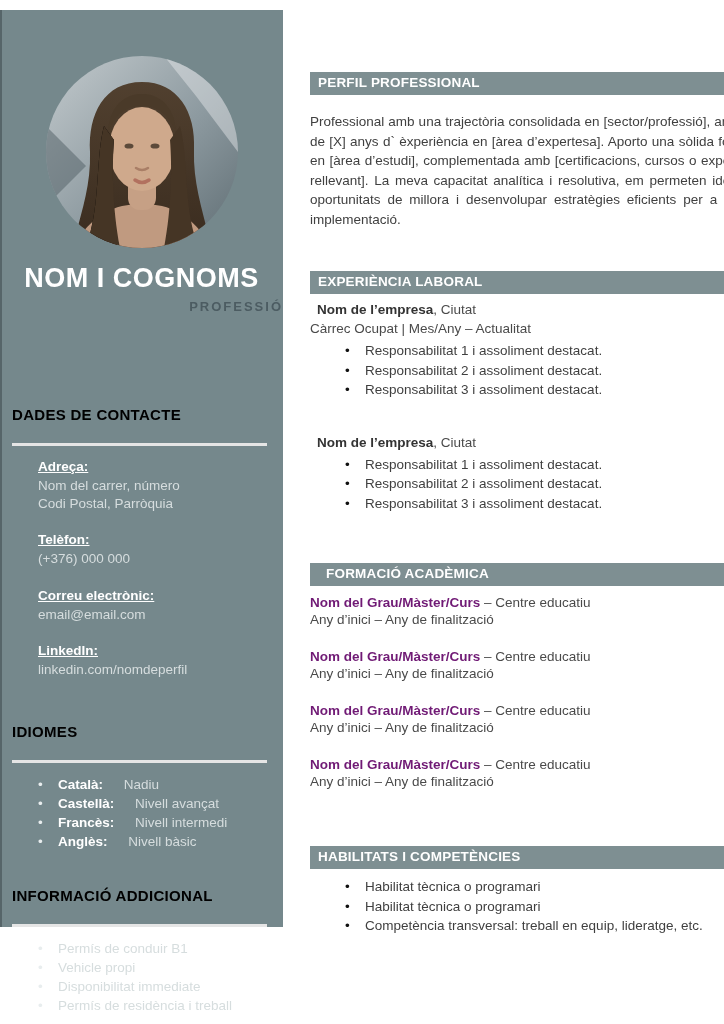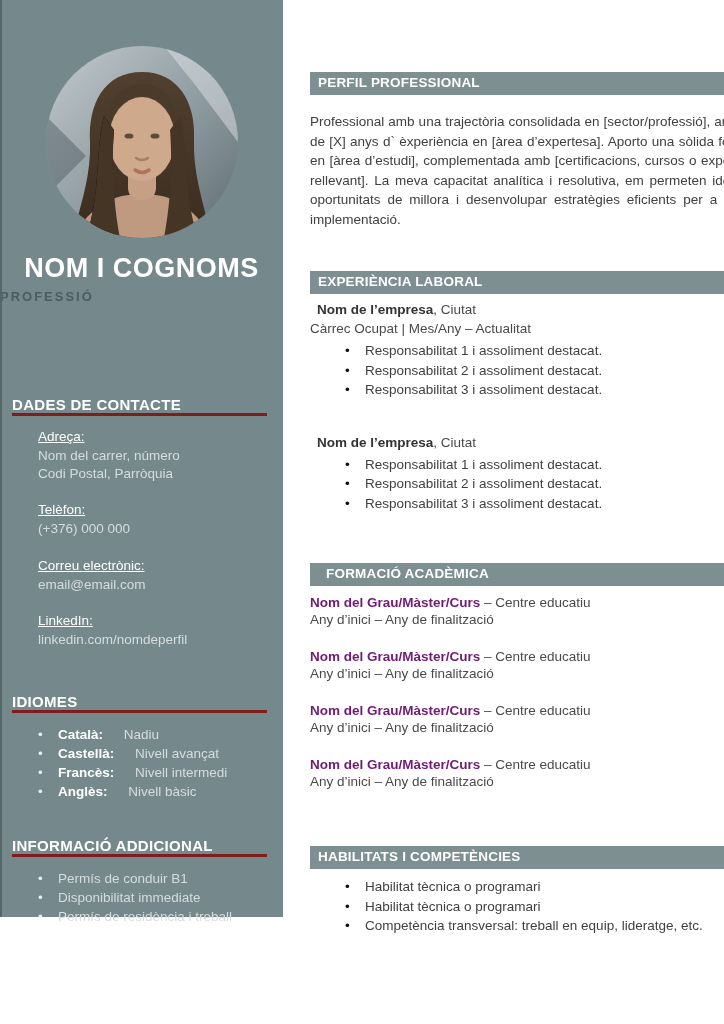--- a/index.html
+++ b/index.html
@@ -3,51 +3,51 @@
 <meta charset="utf-8">
 <style>
   html,body{margin:0;padding:0;background:#e9e9e9;}
   .page{
     position:relative;width:724px;height:1024px;background:#ffffff;
     font-family:"Liberation Sans","DejaVu Sans",sans-serif;
     overflow:hidden;margin:0 auto;
   }
   
   .sidebar{
-    position:absolute;left:0;top:0;width:283px;height:917px;
+    position:absolute;left:0;top:10px;width:283px;height:917px;
     background:#75888C;box-sizing:border-box;
   }
   .sidebar::before{
     content:"";position:absolute;left:0;top:0;width:2px;height:100%;
     background:#566569;
   }
   .photo{
     width:192px;height:192px;border-radius:50%;overflow:hidden;
     margin:46px auto 0;position:relative;display:block;
   }
   .name{
     margin-top:15px;text-align:center;color:#ffffff;font-weight:bold;
     font-size:27px;line-height:30px;letter-spacing:0.5px;
   }
   .profession{
-    margin-top:6px;text-align:left;color:#4C5C62;font-weight:bold;
+    margin-top:6px;text-align:right;color:#4C5C62;font-weight:bold;
     font-size:13px;line-height:15px;letter-spacing:2px;
   }
   .side-section{padding:0 16px 0 12px;}
   .side-title{
-    color:#ffffff;font-weight:bold;font-size:15px;line-height:17px;
-    letter-spacing:0.3px;border-bottom:3px solid #7f1d1d;padding-bottom:0;
+    color:#000000;font-weight:bold;font-size:15px;line-height:17px;
+    letter-spacing:0.3px;border-bottom:3px solid #e5e5e5;padding-bottom:20px;
   }
   .side-title.contact{margin-top:92px;}
   .side-title.languages{margin-top:44px;}
   .side-title.additional{margin-top:36px;}
   .contact-groups{margin-top:12px;padding-left:26px;}
   .contact-group{margin-bottom:19px;}
   .contact-label{
-    color:#ffffff;font-weight:normal;font-size:13.5px;line-height:17px;
+    color:#ffffff;font-weight:bold;font-size:13.5px;line-height:17px;
     text-decoration:underline;display:block;margin-bottom:2px;
   }
   .contact-line{
     color:#D6DDDE;font-size:13.5px;line-height:17.5px;display:block;
   }
   ul.side-list{list-style:none;margin:12px 0 0;padding:0 0 0 26px;}
   ul.side-list li{
     position:relative;padding-left:20px;font-size:13.5px;line-height:19px;
     color:#D6DDDE;
   }
@@ -174,20 +174,21 @@
         <li><span class="lang-name">Castellà:</span> <span class="lang-level">Nivell avançat</span></li>
         <li><span class="lang-name">Francès:</span> <span class="lang-level">Nivell intermedi</span></li>
         <li><span class="lang-name">Anglès:</span> <span class="lang-level">Nivell bàsic</span></li>
       </ul>
     </div>
 
     <div class="side-section">
       <div class="side-title additional">INFORMACIÓ ADDICIONAL</div>
       <ul class="side-list">
         <li>Permís de conduir B1</li>
+        <li>Vehicle propi</li>
         <li>Disponibilitat immediate</li>
         <li>Permís de residència i treball</li>
       </ul>
     </div>
 
   </aside>
 
   <main class="main">
 
     <div class="bar profile">PERFIL PROFESSIONAL</div>

